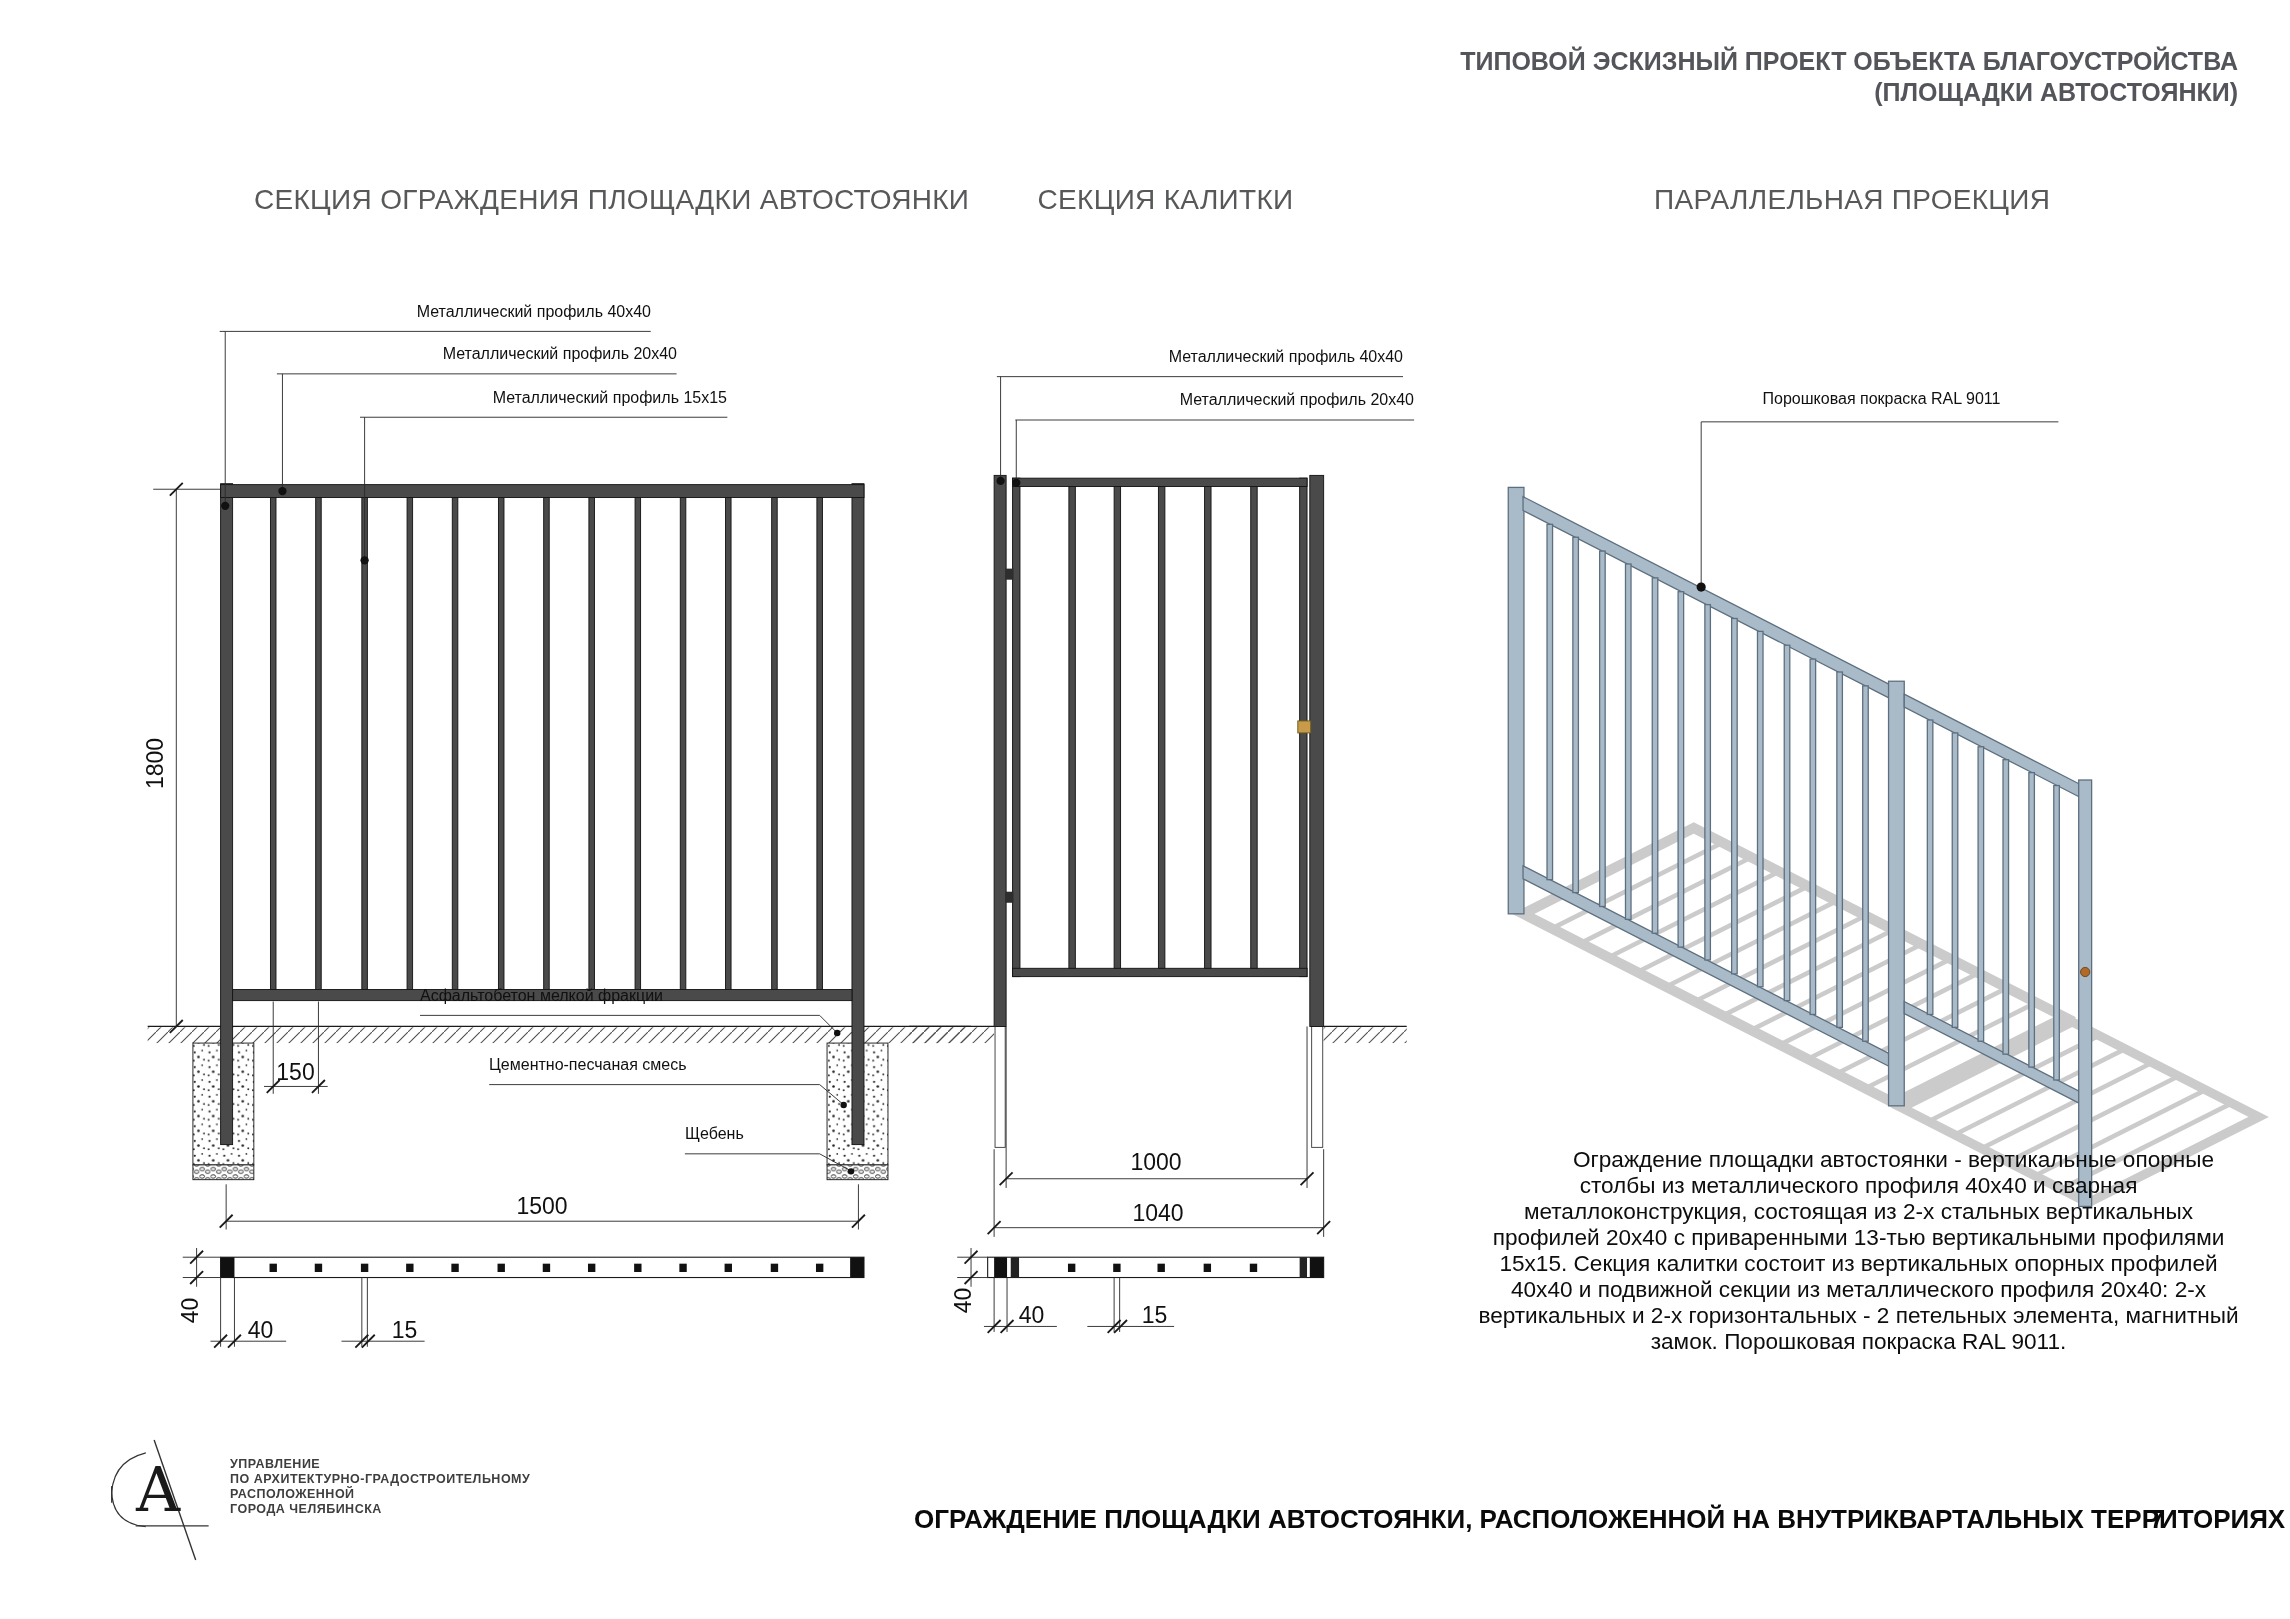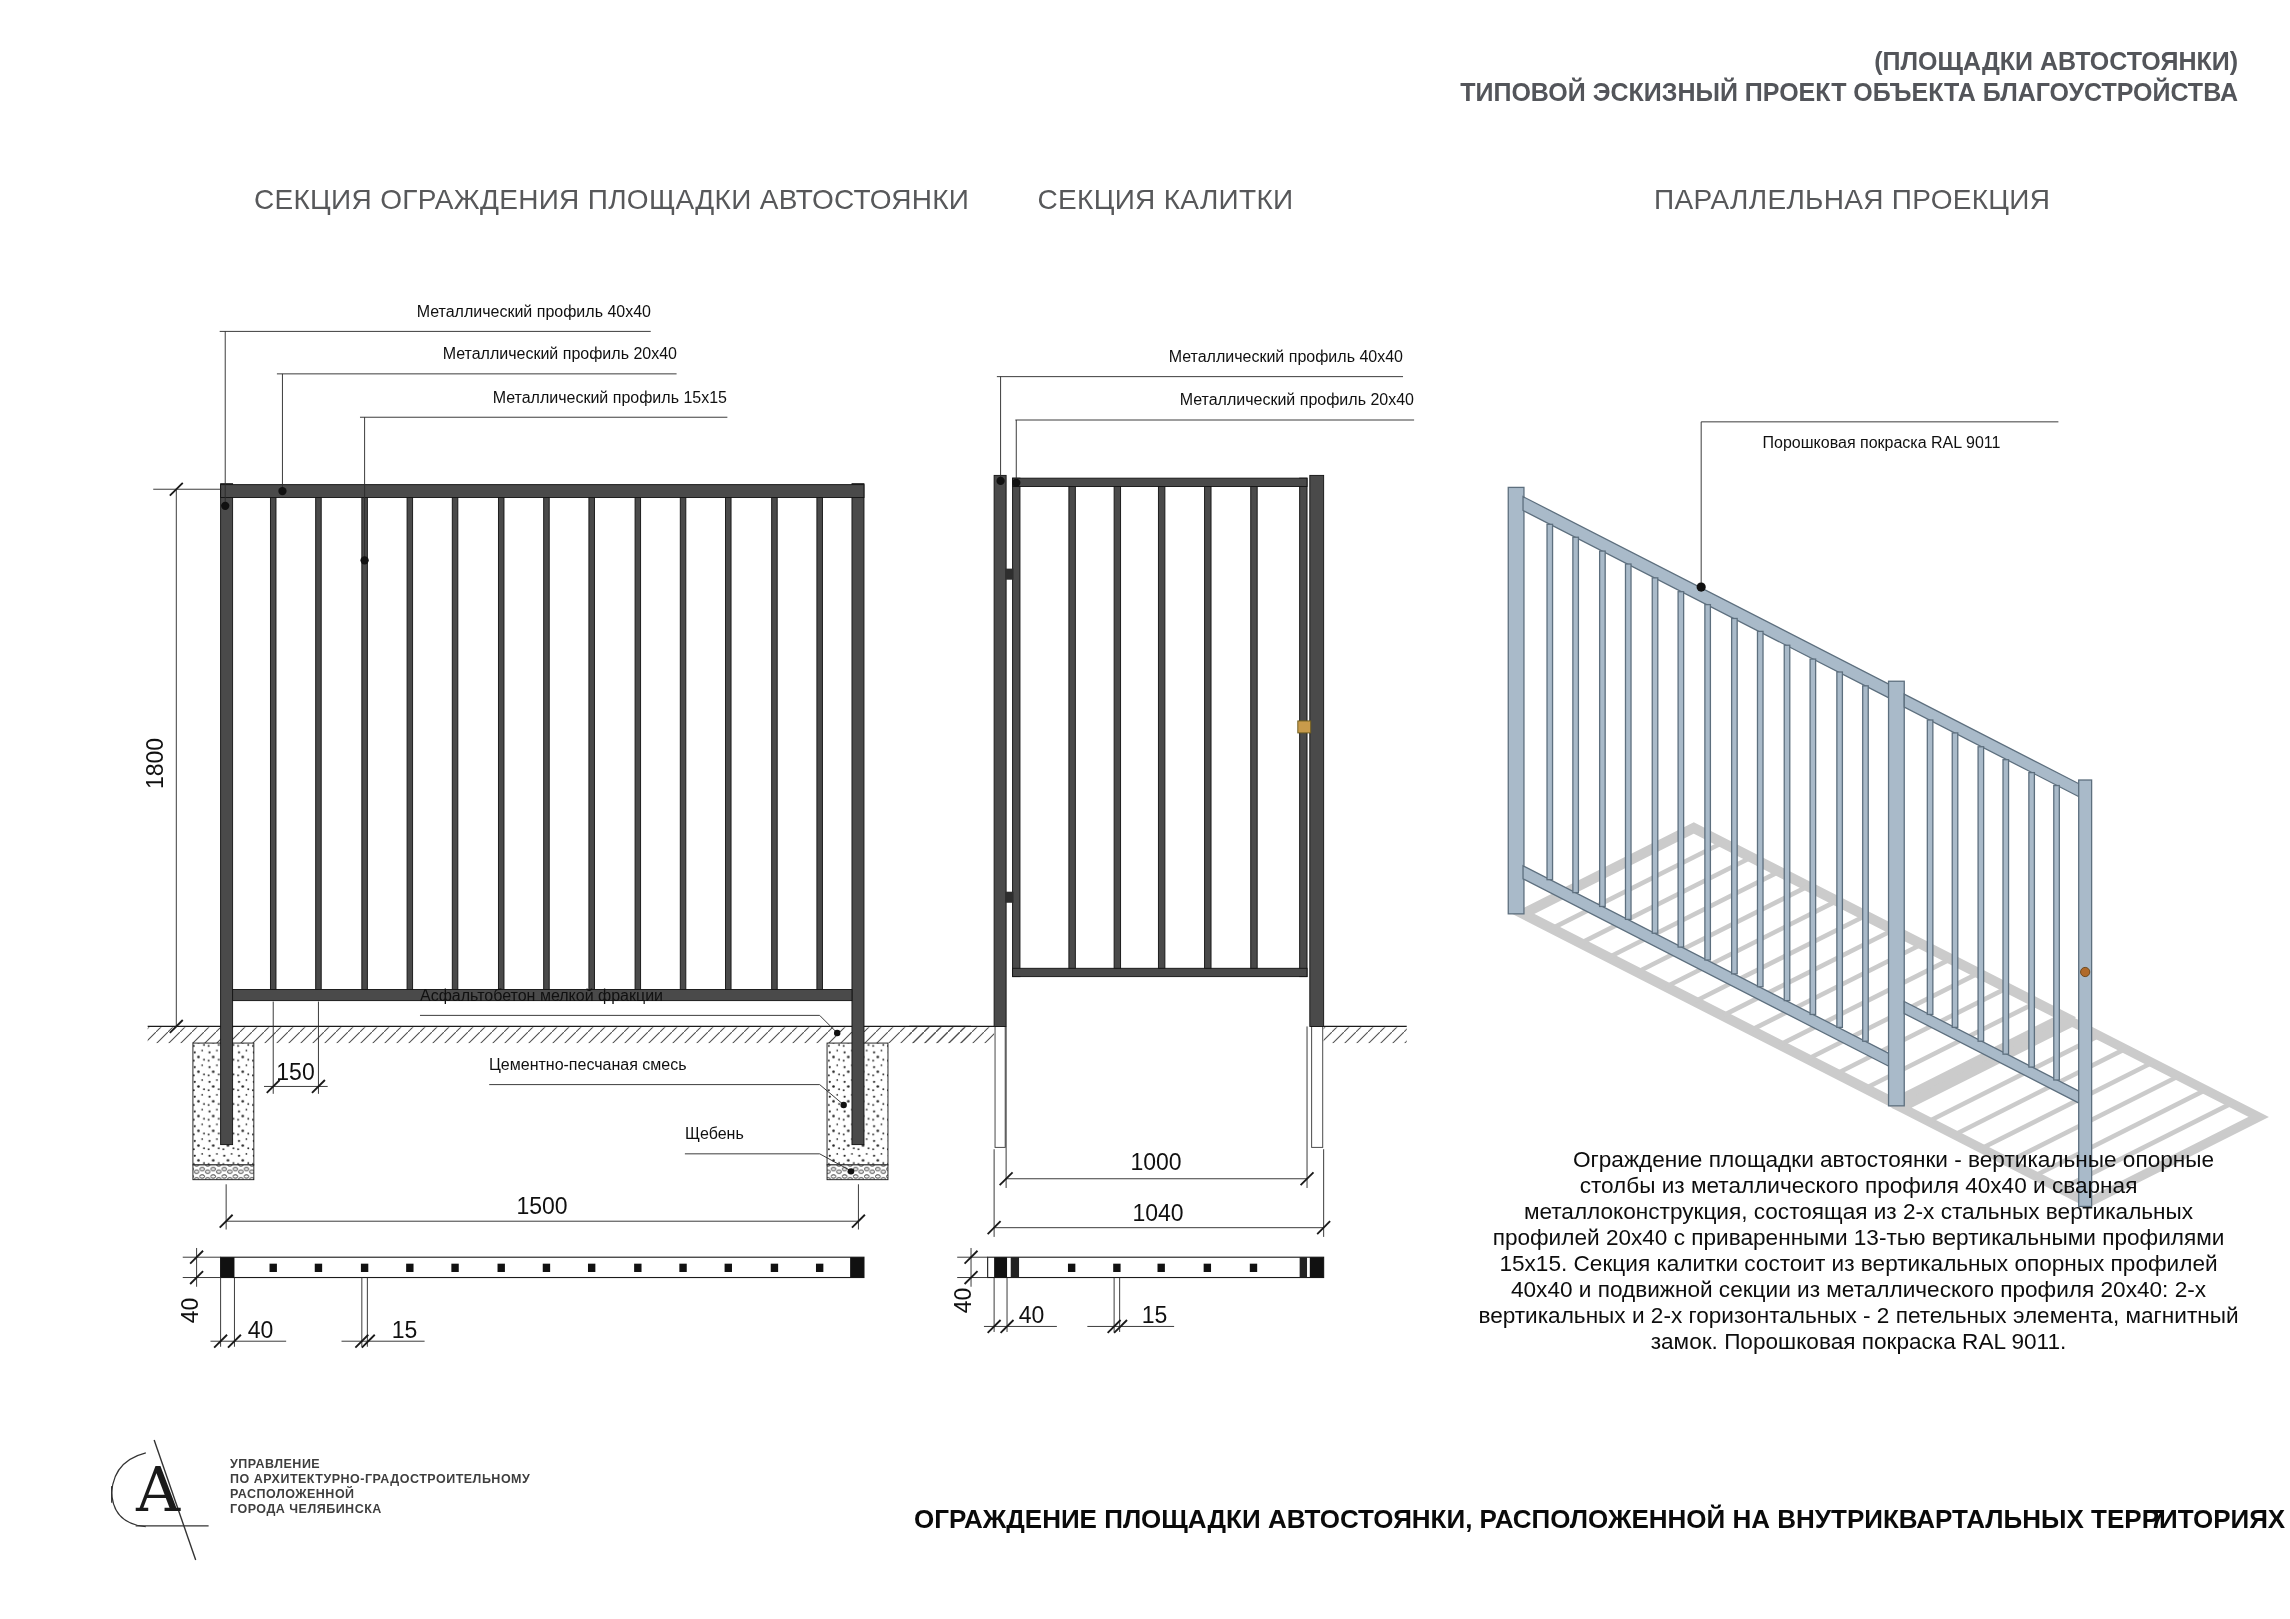--- a/index.html
+++ b/index.html
@@ -10,21 +10,21 @@
   .ln{stroke:#1a1a1a;stroke-width:1.4;fill:none;}
   .thin{stroke:#2b2b2b;stroke-width:1;fill:none;}
   .tick{stroke:#1a1a1a;stroke-width:2;fill:none;}
   .steel{fill:#4a4a4a;stroke:#141414;stroke-width:1;}
   .white-out{fill:#ffffff;stroke:#3c3c3c;stroke-width:1;}
   .blue{fill:#a9bac9;stroke:#5d6f7e;stroke-width:1.4;}
   .shadow-ln{stroke:#cbcbcb;fill:none;}
   .doc-title{font-size:25px;font-weight:bold;color:#53555a;text-align:right;line-height:31px;}
   .sec-h{font-size:28px;color:#57585a;text-align:center;letter-spacing:0.3px;}
   .callout{font-size:16px;color:#101010;}
-  .r{text-align:right;} .c{text-align:center;margin-top:44px;}
+  .r{text-align:right;} .c{text-align:center;}
   .dim{font-size:23px;color:#101010;text-align:center;}
   .rot{transform:rotate(-90deg);transform-origin:center center;}
   .para{font-size:22.6px;line-height:26px;color:#0d0d0d;text-indent:70px;
         white-space:normal;text-align:center;}
   .sheet-title{font-size:26px;font-weight:bold;color:#0a0a0a;text-align:right;}
   .pagenum{font-size:26px;font-weight:bold;color:#0a0a0a;}
   .org div{font-size:12.5px;font-weight:bold;color:#3e3e3e;line-height:15px;letter-spacing:0.5px;}
   .logo-a{font-family:"DejaVu Serif",serif;font-size:61px;color:#1a1a1a;line-height:61px;}
 </style>
 </head>
@@ -331,22 +331,22 @@
 
   <g>
     <line x1="167" y1="1560" x2="212" y2="1690" stroke="#333" stroke-width="1.5"></line>
     <path d="M158,1574 Q118,1584 121,1628" fill="none" stroke="#333" stroke-width="1.3"></path>
     <path d="M121,1610 Q119,1650 158,1654" fill="none" stroke="#333" stroke-width="1.3"></path>
     <line x1="147" y1="1653" x2="226" y2="1653" stroke="#333" stroke-width="1.5"></line>
   </g>
 </svg>
 
 <div class="abs doc-title" style="right:53px;top:46px;">
+  <div>ТИПОВОЙ ЭСКИЗНЫЙ ПРОЕКТ ОБЪЕКТА БЛАГОУСТРОЙСТВА</div>
   <div>(ПЛОЩАДКИ АВТОСТОЯНКИ)</div>
-  <div>ТИПОВОЙ ЭСКИЗНЫЙ ПРОЕКТ ОБЪЕКТА БЛАГОУСТРОЙСТВА</div>
 </div>
 
 <div class="abs sec-h" style="left:254px;top:184px;width:591px;">СЕКЦИЯ ОГРАЖДЕНИЯ ПЛОЩАДКИ АВТОСТОЯНКИ</div>
 <div class="abs sec-h" style="left:981px;top:184px;width:369px;">СЕКЦИЯ КАЛИТКИ</div>
 <div class="abs sec-h" style="left:1654px;top:184px;width:355px;">ПАРАЛЛЕЛЬНАЯ ПРОЕКЦИЯ</div>
 
 <div class="abs callout r" style="left:220px;top:303px;width:431px;">Металлический профиль 40х40</div>
 <div class="abs callout r" style="left:277px;top:345px;width:400px;">Металлический профиль 20х40</div>
 <div class="abs callout r" style="left:360px;top:389px;width:367px;">Металлический профиль 15х15</div>
 <div class="abs callout" style="left:420px;top:987px;">Асфальтобетон мелкой фракции</div>

